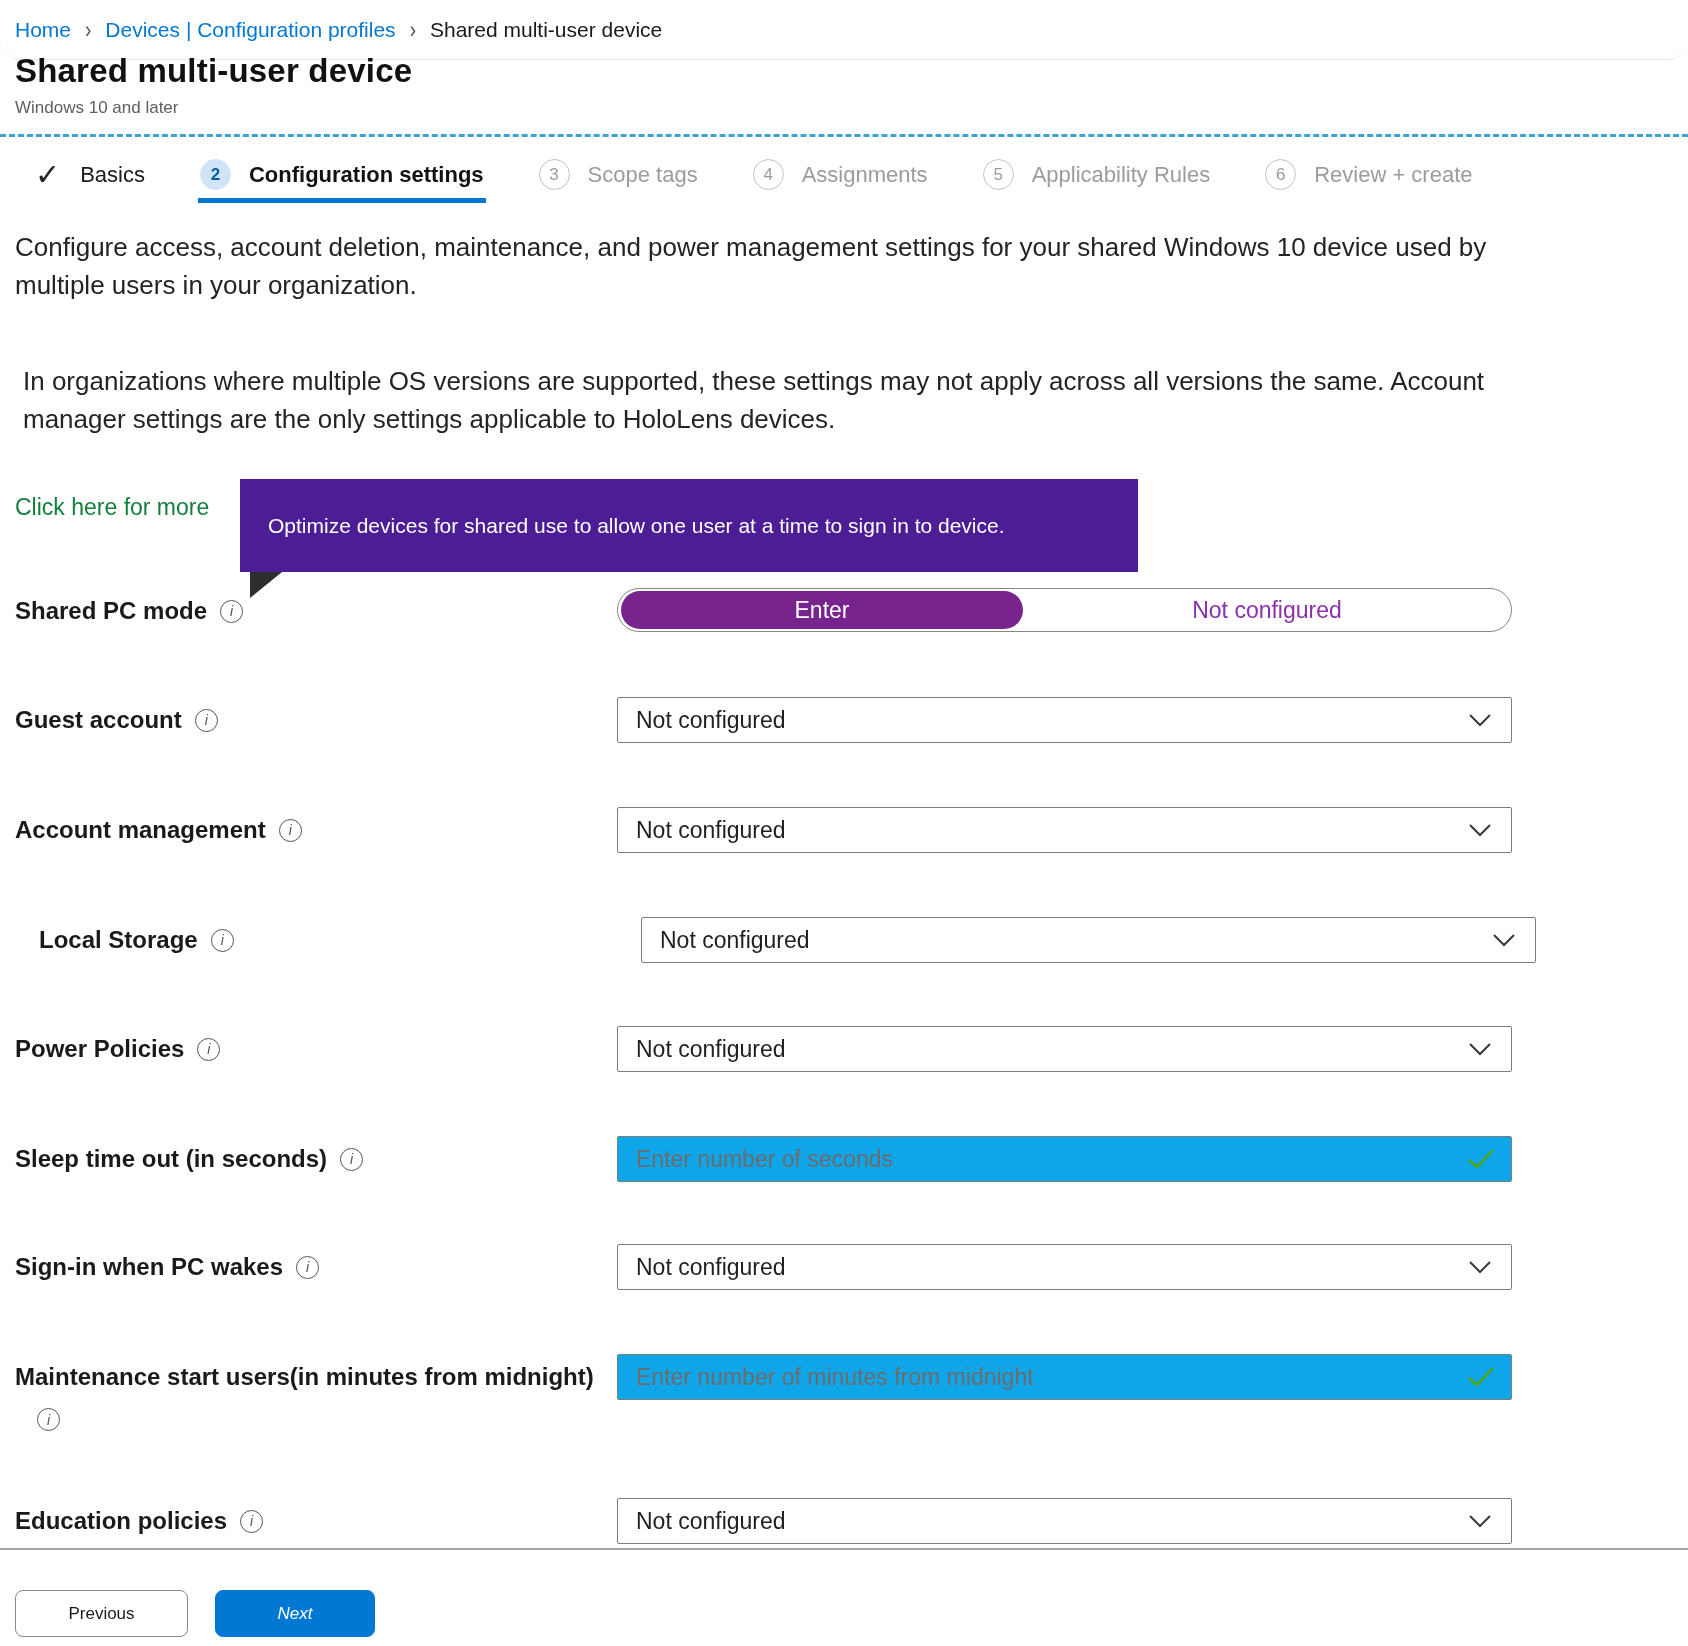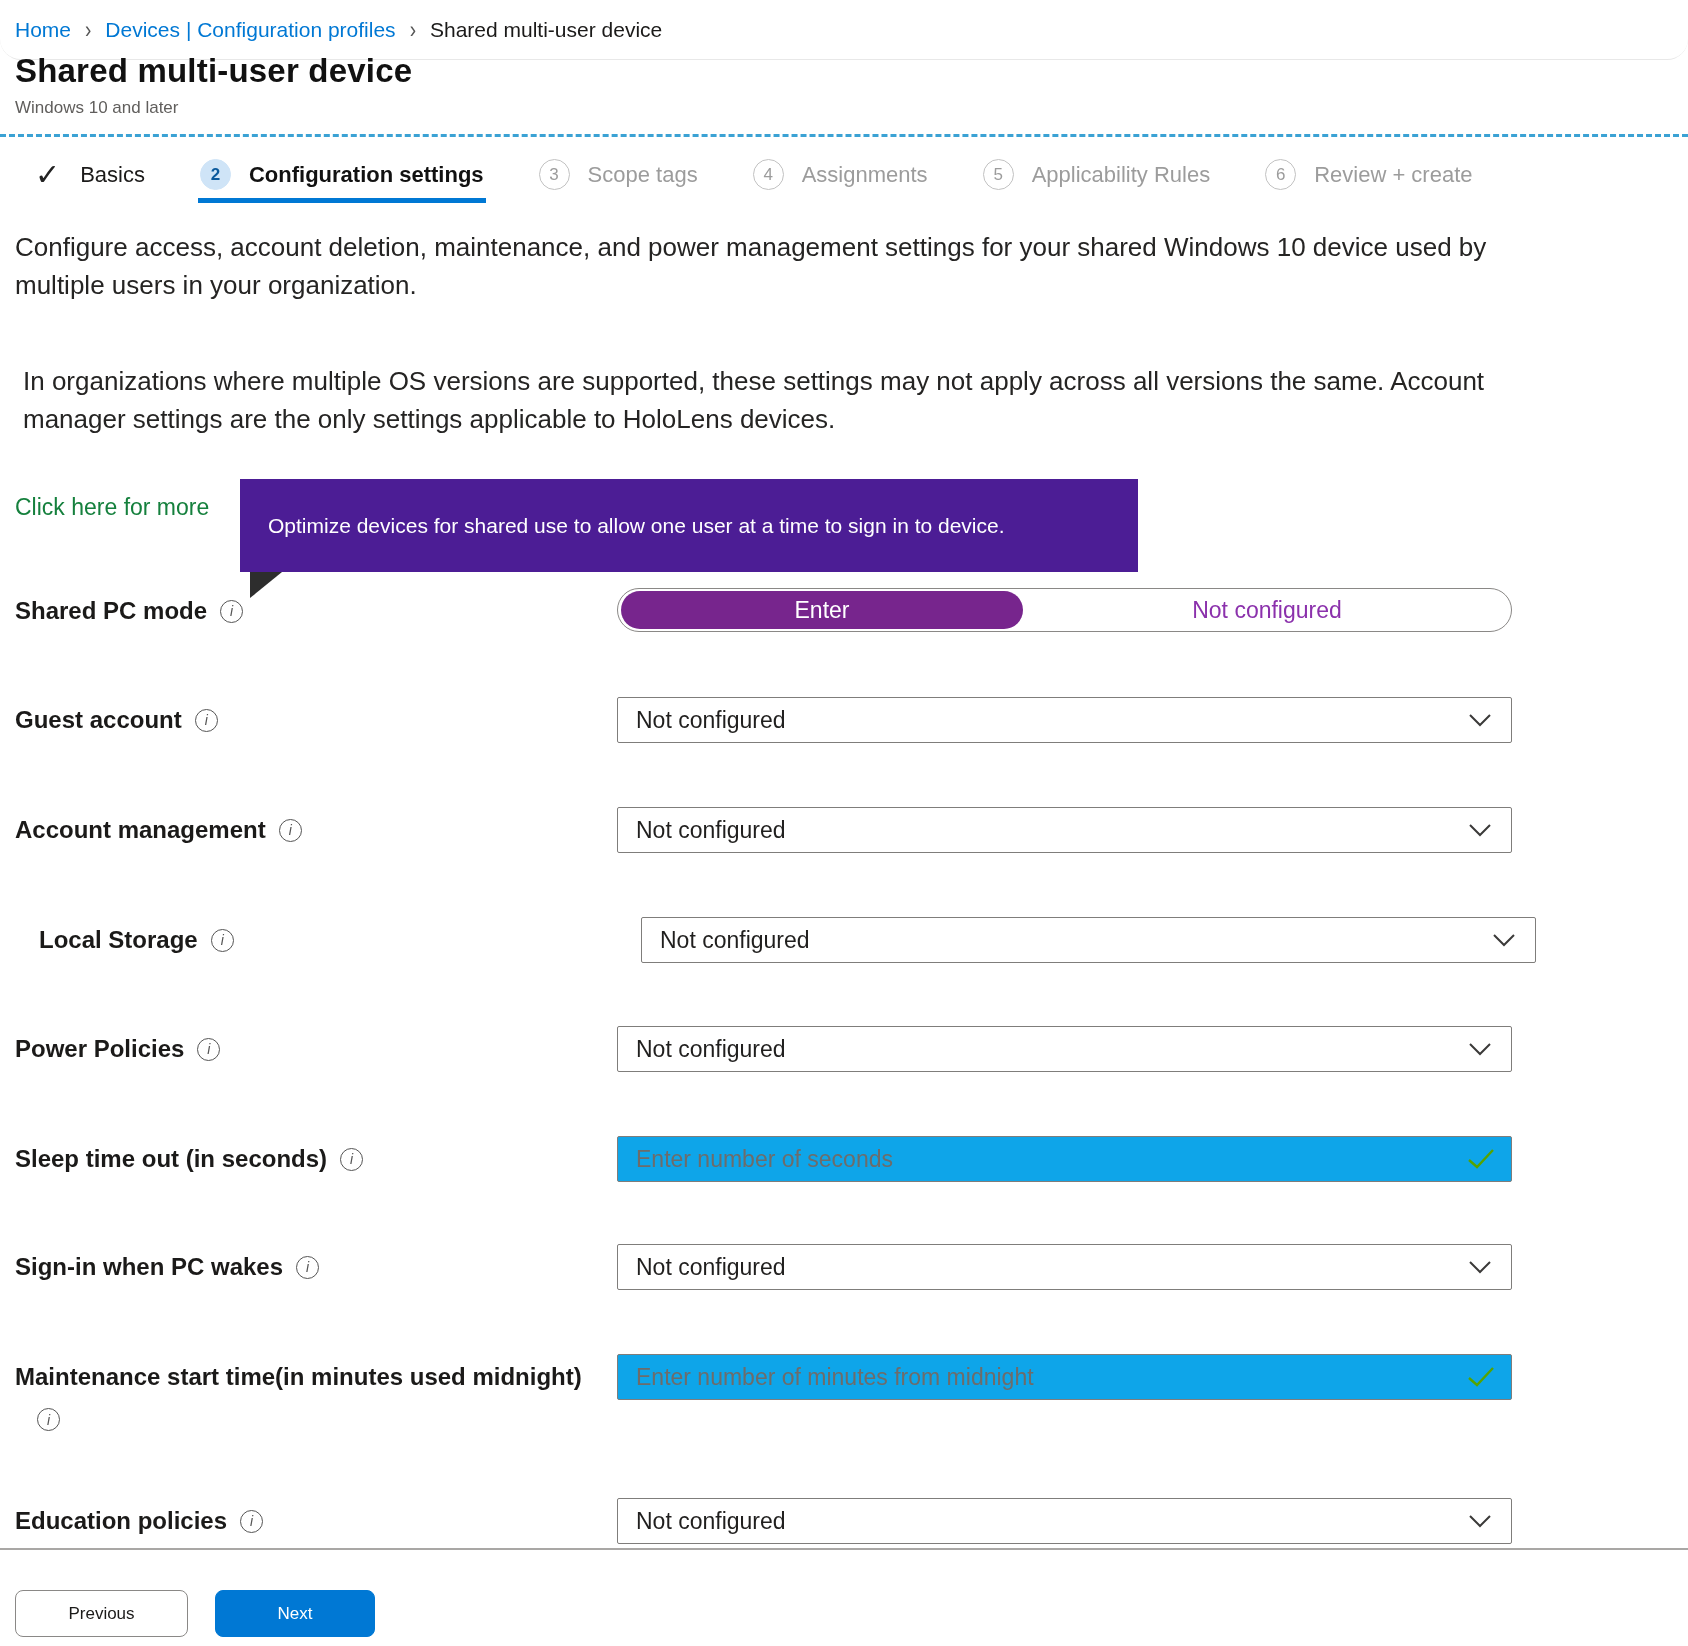--- a/index.html
+++ b/index.html
@@ -132,21 +132,21 @@
   .row-label.stacked { display: block; height: auto; top: 0; }
   .row-label.stacked .lbl-line { line-height: 46px; display: block; }
   .row-label.stacked .info-icon { margin-left: 22px; margin-top: 8px; }
 
   .bottom-divider { position: absolute; top: 1548px; left: 0; right: 0; border-top: 2px solid #a9a7a5; }
 
   
   .footer { position: absolute; top: 1590px; left: 15px; display: flex; }
   .btn { height: 47px; font-size: 17px; display: flex; align-items: center; justify-content: center; cursor: pointer; border-radius: 8px; }
   .btn-previous { width: 173px; background: #fff; border: 1px solid #8a8886; color: #1b1a19; }
-  .btn-next { width: 160px; background: #0078d4; border: 1px solid #0078d4; color: #fff; margin-left: 27px; }
+  .btn-next { width: 160px; background: #0078d4; border: 1px solid #0078d4; color: #fff; margin-left: 27px; font-style: italic; }
 </style>
 </head>
 <body>
 
 <div class="breadcrumb">
   <span class="crumb-link">Home</span>
   <span class="crumb-sep">›</span>
   <span class="crumb-link">Devices | Configuration profiles</span>
   <span class="crumb-sep">›</span>
   <span class="crumb-current">Shared multi-user device</span>
@@ -293,21 +293,21 @@
       <span>Not configured</span>
       <svg class="chev" width="22" height="13" viewBox="0 0 22 13">
           <path d="M1 1 L11 11 L21 1" stroke="#3b3a39" stroke-width="2" fill="none"></path>
         </svg>
     </div>
   </div>
 </div>
 
 <div class="row r6">
   <div class="row-label stacked">
-    <span class="lbl-line">Maintenance start time(in minutes used midnight)</span>
+    <span class="lbl-line">Maintenance start users(in minutes from midnight)</span>
     <span class="info-icon">i</span>
   </div>
   <div class="row-field">
     <div class="text-field">
       <input type="text" placeholder="Enter number of minutes from midnight" style="">
       <svg class="valid-check" width="28" height="22" viewBox="0 0 28 22">
           <path d="M2 12 L10 19 L26 2" stroke="#57a300" stroke-width="2.4" fill="none"></path>
         </svg>
     </div>
   </div>

